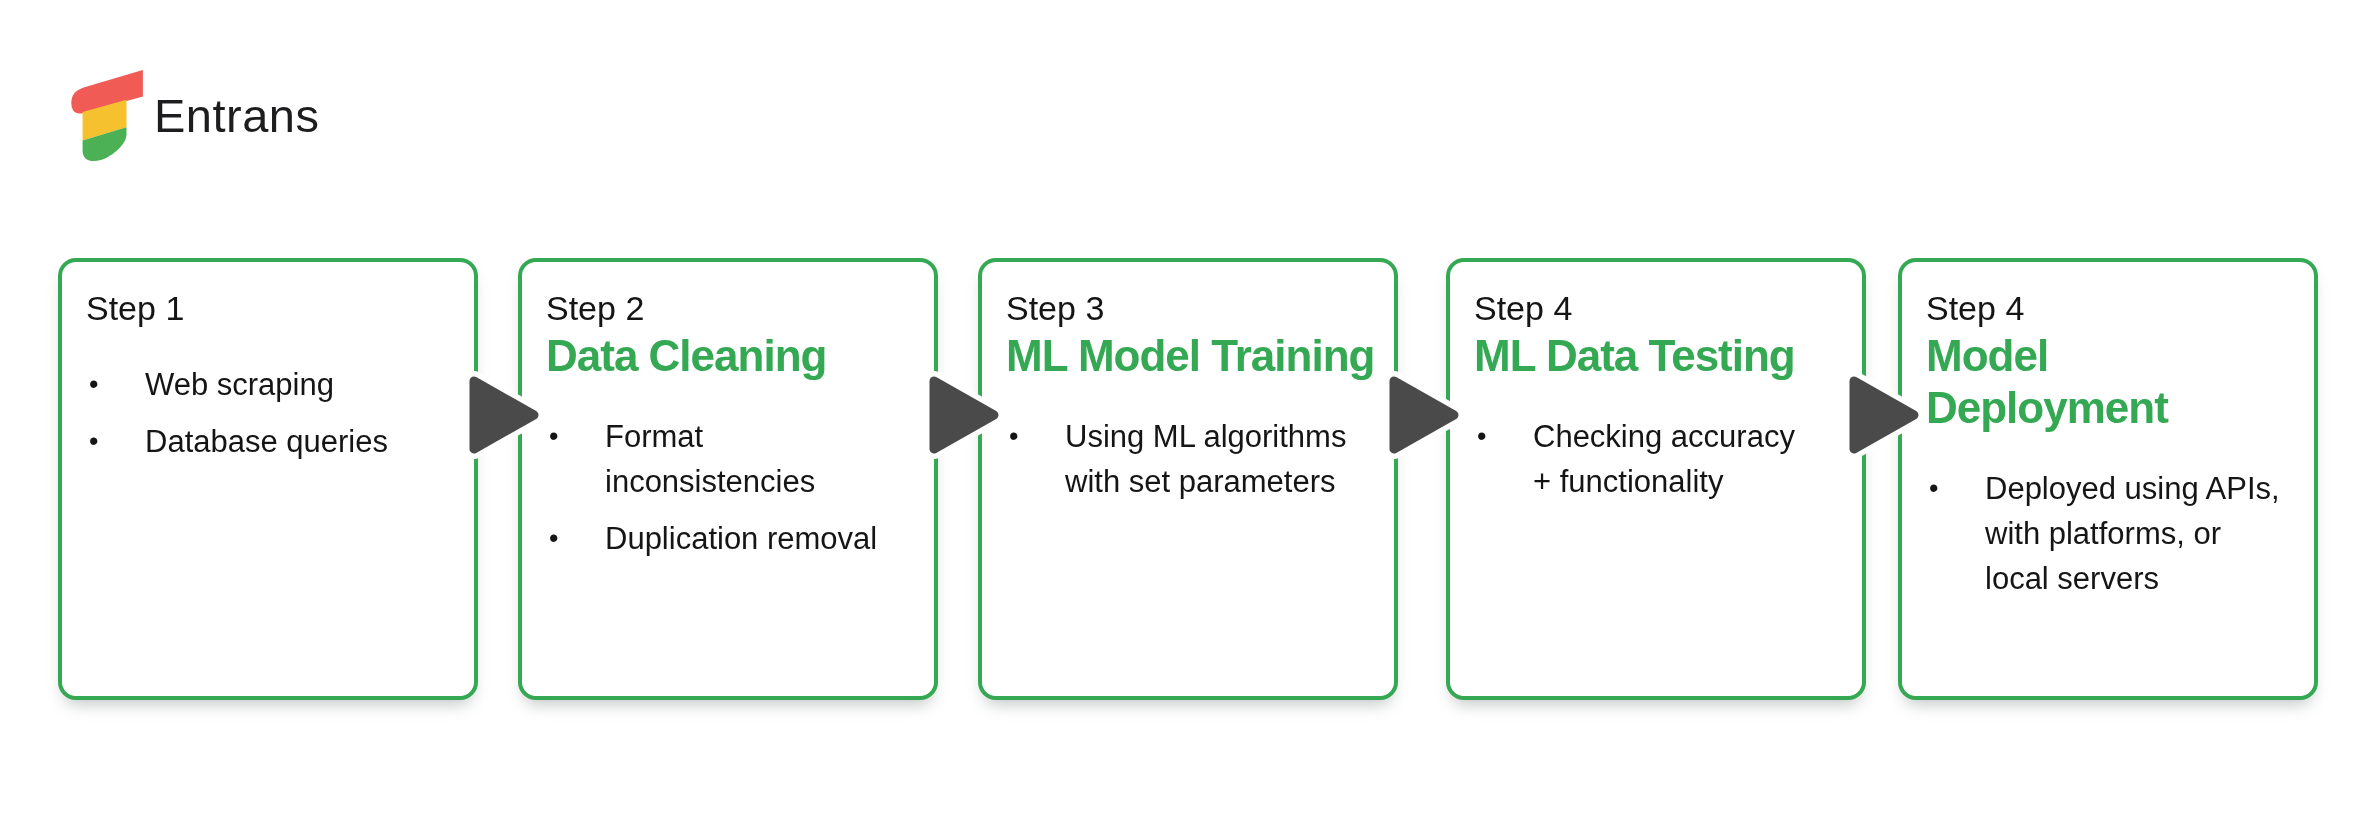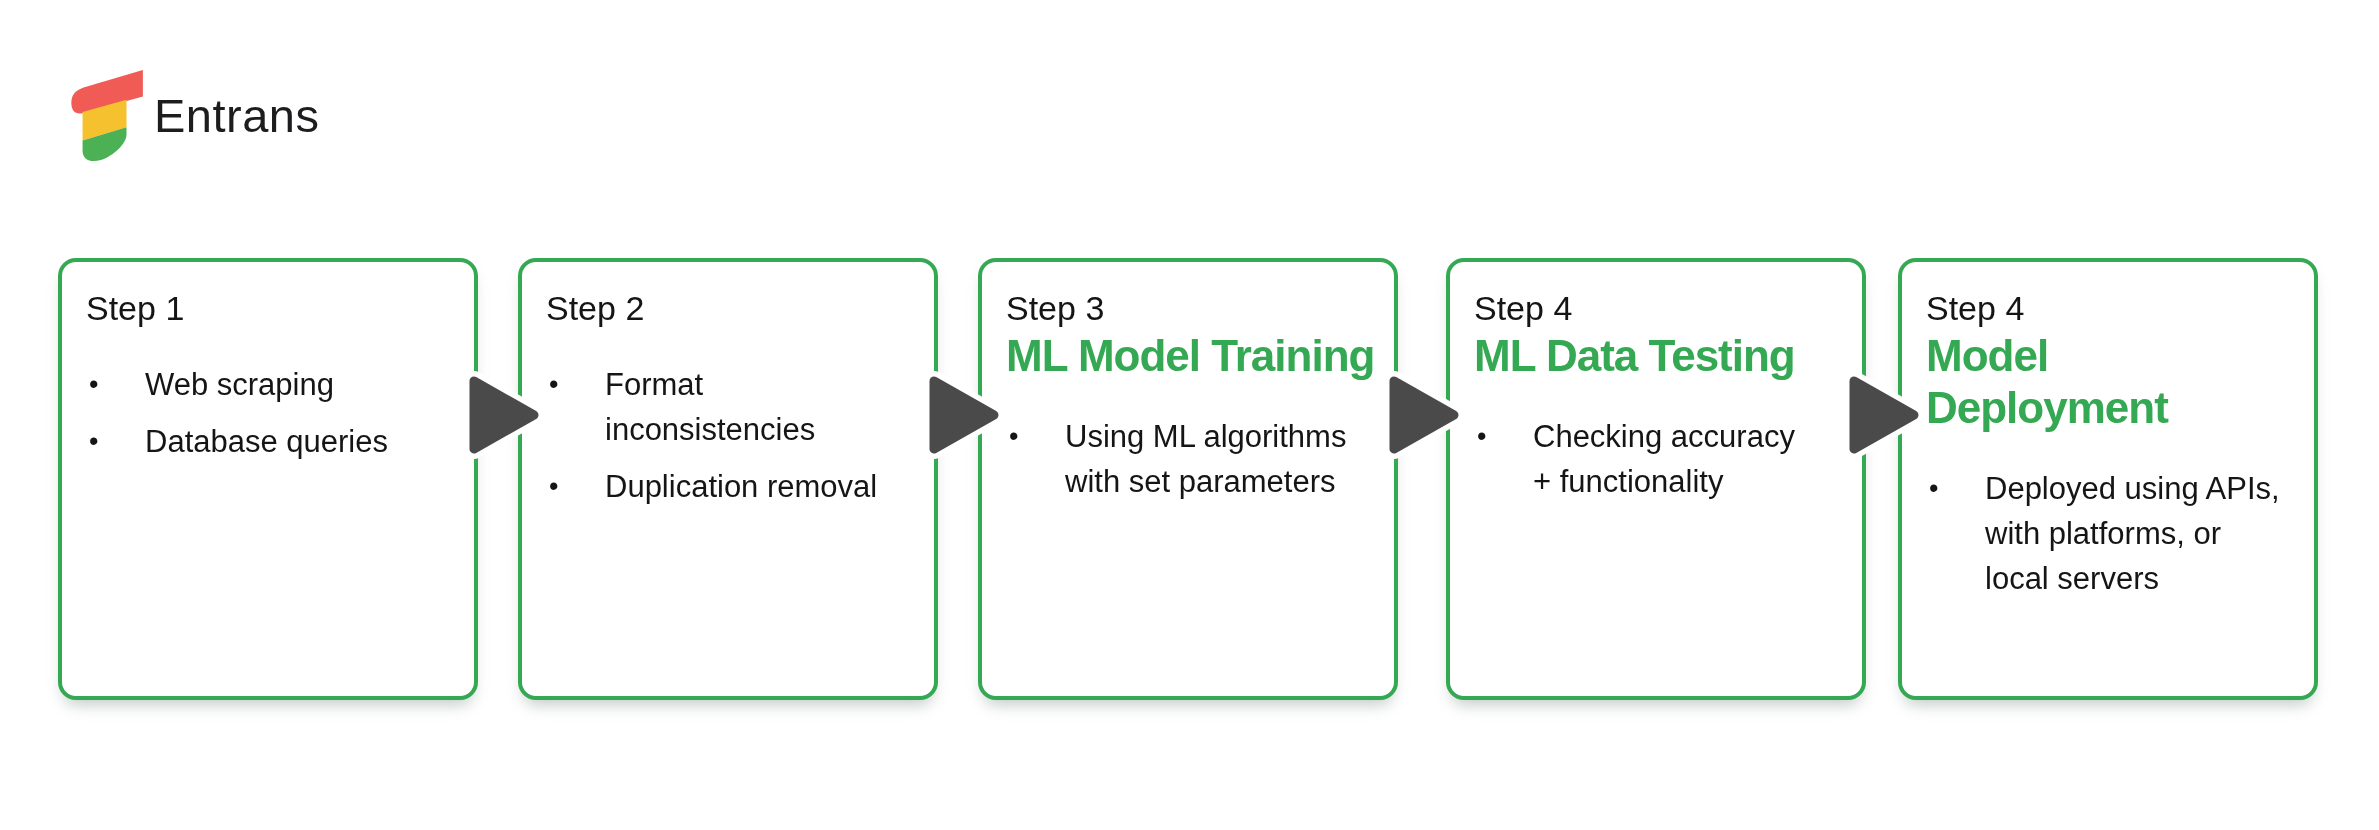--- a/index.html
+++ b/index.html
@@ -140,20 +140,21 @@
         </div>
         <div class="bullet-item">
           <span class="bullet-dot">•</span>
           <span class="bullet-text">Database queries</span>
         </div>
       </div>
     </div>
 
     <div class="card">
       <div class="step-label">Step 2</div>
+      <div class="card-title">Data Cleaning</div>
       <div class="bullet-list">
         <div class="bullet-item">
           <span class="bullet-dot">•</span>
           <span class="bullet-text">Format inconsistencies</span>
         </div>
         <div class="bullet-item">
           <span class="bullet-dot">•</span>
           <span class="bullet-text">Duplication removal</span>
         </div>
       </div>

